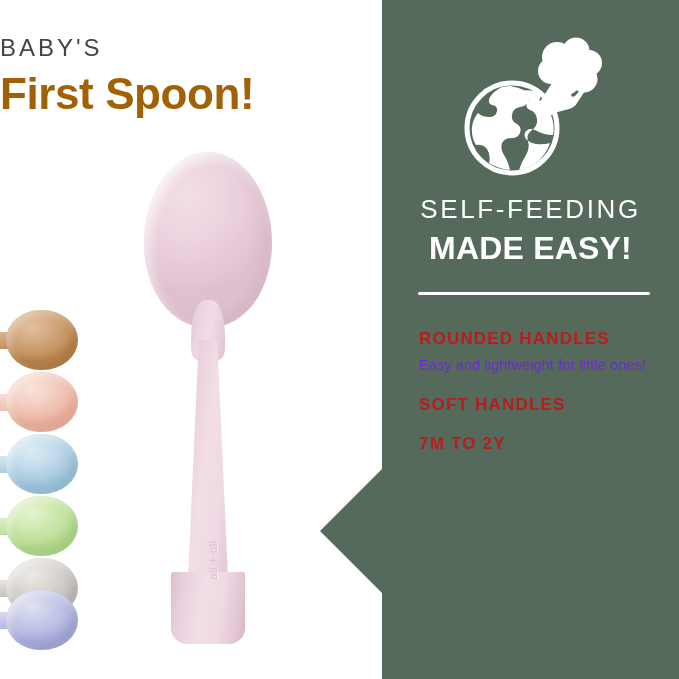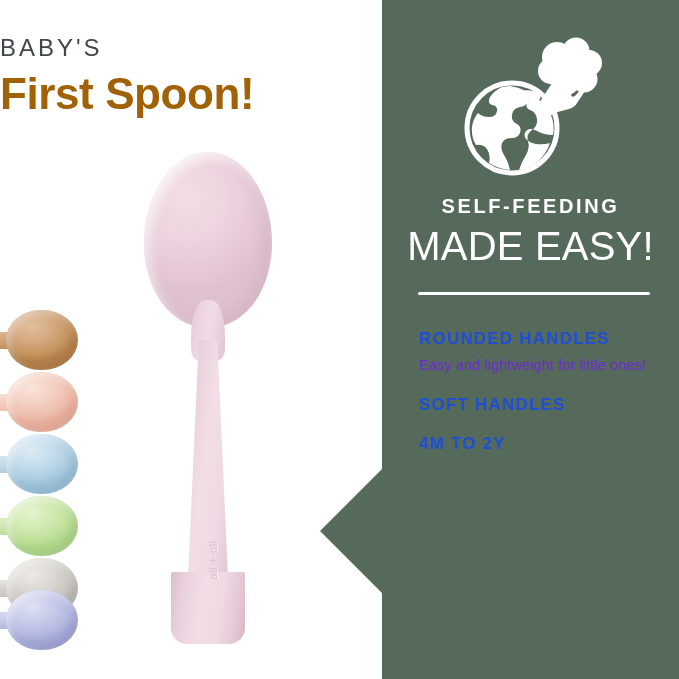--- a/index.html
+++ b/index.html
@@ -174,31 +174,31 @@
   }
 
   .rp-title-block {
     position: absolute;
     left: 382px;
     top: 196px;
     width: 297px;
     text-align: center;
   }
   .rp-title-1 {
-    font-size: 20px;
+    font-size: 26px;
     letter-spacing: 2.6px;
     color: #ffffff;
-    font-weight: 700;
+    font-weight: 400;
     line-height: 1;
   }
   .rp-title-2 {
-    font-size: 40px;
+    font-size: 32px;
     letter-spacing: 0.2px;
     color: #ffffff;
-    font-weight: 400;
+    font-weight: 700;
     line-height: 1;
     padding-top: 10px;
   }
   .rp-divider {
     position: absolute;
     left: 418px;
     top: 292px;
     width: 232px;
     height: 3px;
     background: #ffffff;
@@ -209,21 +209,21 @@
     position: absolute;
     left: 419px;
     top: 330px;
     width: 242px;
   }
   .feature { margin-bottom: 20px; }
   .feature-title {
     font-size: 17px;
     font-weight: 700;
     letter-spacing: 1.2px;
-    color: #1d4ed8;
+    color: #b91c1c;
     line-height: 1.1;
     margin-bottom: 6px;
   }
   .feature-body {
     font-size: 14.5px;
     font-weight: 400;
     color: #6d28d9;
     line-height: 1.48;
     letter-spacing: 0.1px;
   }
@@ -318,17 +318,17 @@
 
   <div class="features">
     <div class="feature">
       <div class="feature-title">ROUNDED HANDLES</div>
       <div class="feature-body">Easy and lightweight for little ones!</div>
     </div>
     <div class="feature">
       <div class="feature-title">SOFT HANDLES</div>
     </div>
     <div class="feature">
-      <div class="feature-title">4M TO 2Y</div>
+      <div class="feature-title">7M TO 2Y</div>
     </div>
   </div>
 
 </div>
 
 </body></html>

